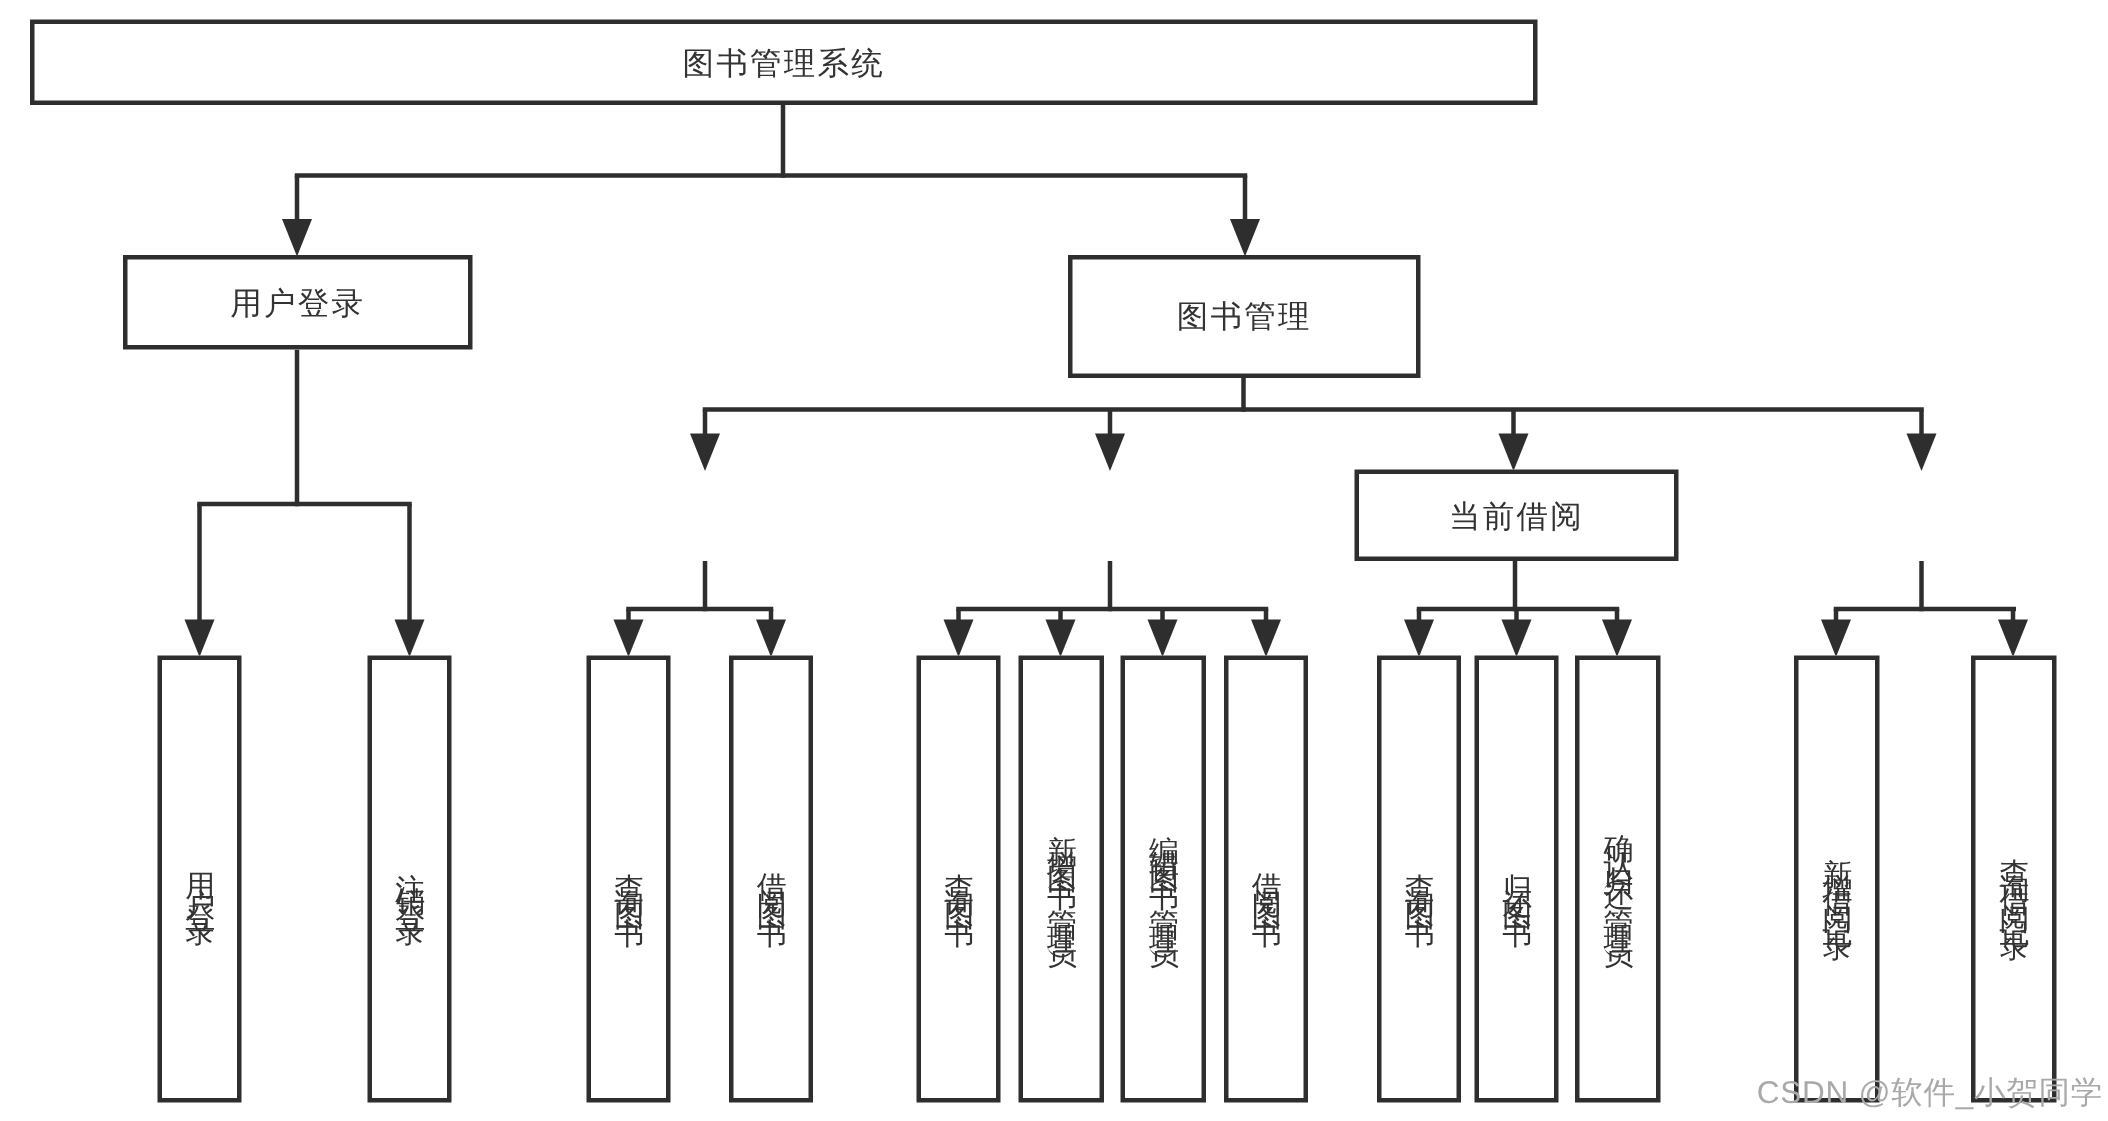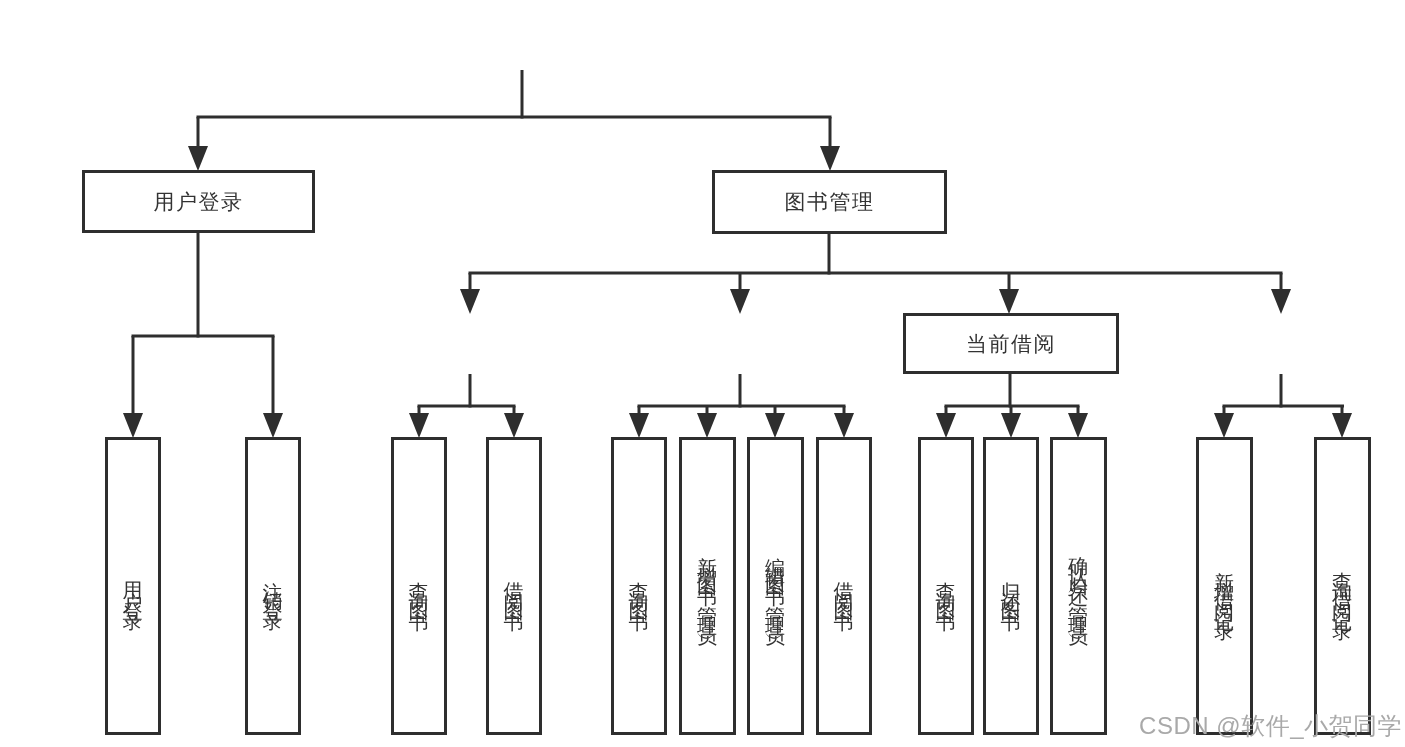--- a/index.html
+++ b/index.html
@@ -16,21 +16,21 @@
     display:flex; align-items:center; justify-content:center;
   }
   .hbox .lbl{ font-size:21px; letter-spacing:1.5px; color:#333333; white-space:nowrap; }
   .vbox .vlbl{
     writing-mode:vertical-rl;
     font-size:20px; letter-spacing:10px; line-height:1;
     color:#333333;
   }
   .watermark{
     position:absolute; right:3px; bottom:5px; z-index:6;
-    font-size:24px; color:#a9a9a9; letter-spacing:0.5px; white-space:nowrap;
+    font-size:21px; color:#a9a9a9; letter-spacing:0.5px; white-space:nowrap;
   }
 </style>
 </head>
 <body>
 
 <div class="canvas">
 
   <svg class="connectors" width="1405" height="747" viewBox="0 0 1405 747">
     <g stroke="#2e2e2e" stroke-width="3" fill="none">
 
@@ -93,25 +93,28 @@
       <polygon points="765,413 785,413 775,438"></polygon>
       <polygon points="834,413 854,413 844,438"></polygon>
       <polygon points="936,413 956,413 946,438"></polygon>
       <polygon points="1001,413 1021,413 1011,438"></polygon>
       <polygon points="1068,413 1088,413 1078,438"></polygon>
       <polygon points="1214,413 1234,413 1224,438"></polygon>
       <polygon points="1332,413 1352,413 1342,438"></polygon>
     </g>
   </svg>
 
+  <div class="box hbox" style="left:20px;top:13px;width:1005px;height:57px">
+    <span class="lbl">图书管理系统</span>
+  </div>
 
   <div class="box hbox" style="left:82px;top:170px;width:233px;height:63px">
     <span class="lbl">用户登录</span>
   </div>
-  <div class="box hbox" style="left:712px;top:170px;width:235px;height:64px">
+  <div class="box hbox" style="left:712px;top:170px;width:235px;height:82px">
     <span class="lbl">图书管理</span>
   </div>
 
   <div class="box hbox" style="left:903px;top:313px;width:216px;height:61px">
     <span class="lbl">当前借阅</span>
   </div>
 
   <div class="box vbox" style="left:105px;top:437px;width:56px;height:298px">
     <span class="vlbl">用户登录</span>
   </div>

